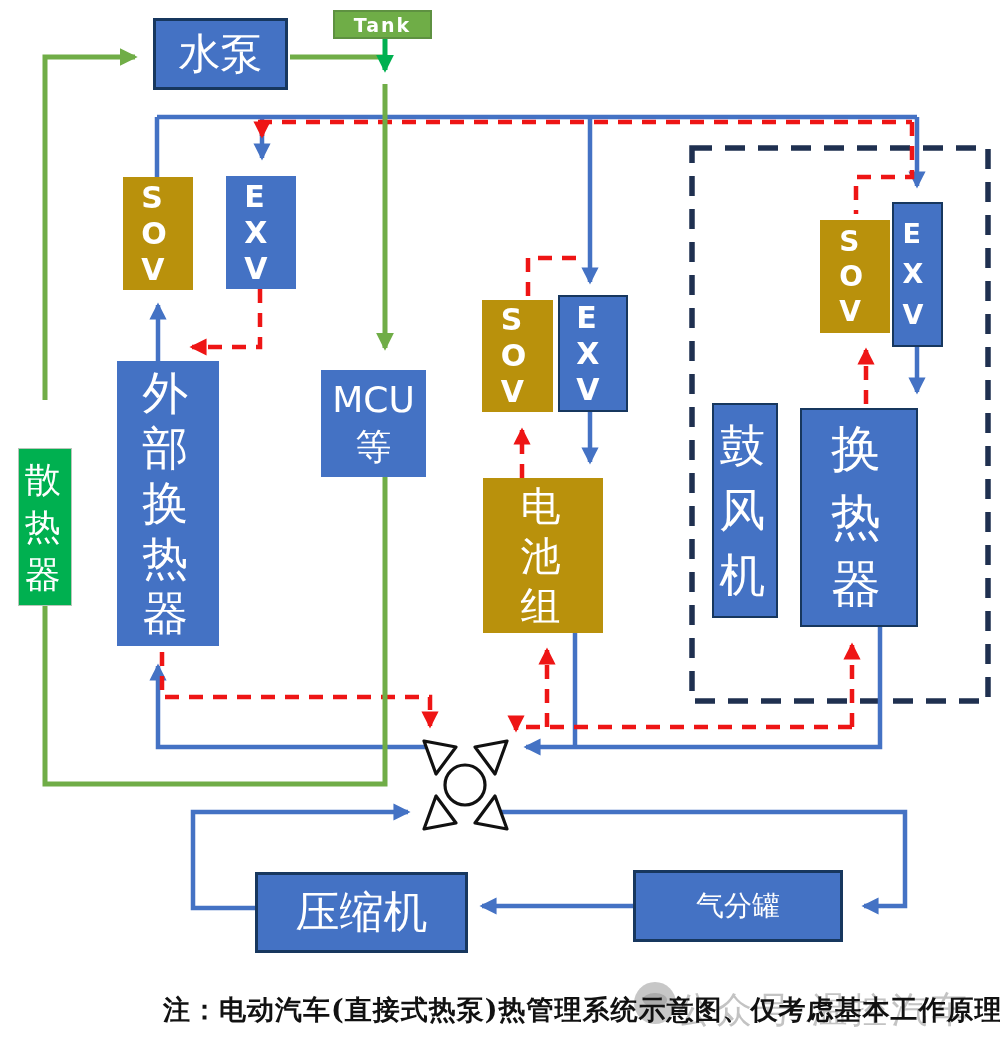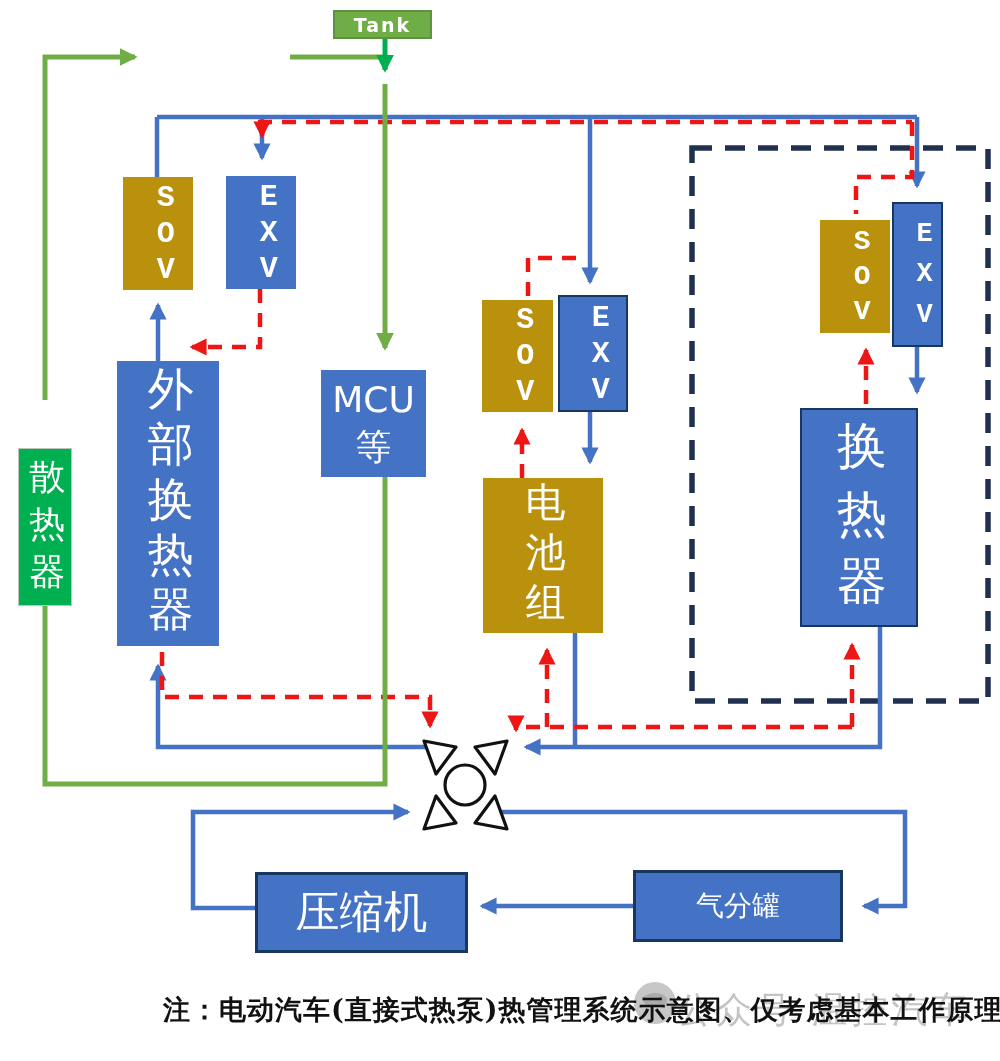--- a/index.html
+++ b/index.html
@@ -2,21 +2,21 @@
 <html><head>
 <meta charset="utf-8">
 <style>
   html,body{margin:0;padding:0;background:#ffffff;}
   #stage{position:relative;width:1000px;height:1061px;background:#fff;overflow:hidden;
          font-family:"DejaVu Sans","Liberation Sans",sans-serif;}
   #wires{position:absolute;left:0;top:0;width:1000px;height:1061px;}
   .box{position:absolute;box-sizing:border-box;display:flex;align-items:center;justify-content:center;
        color:#fff;font-weight:500;}
   .hlabel{white-space:nowrap;text-align:center;}
-  .vlabel{width:1.12em;word-break:break-all;text-align:right;margin:0 auto;font-family:Liberation Mono, monospace;}
+  .vlabel{width:1.12em;word-break:break-all;text-align:left;margin:0 auto;}
   .blue{background:#4472C4;}
   .blue-bordered{background:#4472C4;border:3px solid #17375E;}
   .gold{background:#B9910C;}
   .greenbright{background:#00B050;border:1px solid #b9c6b9;margin-top:48px;}
   .tankbox{background:#6FAD47;border:2px solid #5E9141;justify-content:center;}
   #caption{position:absolute;left:163px;top:992px;width:840px;font-size:27px;line-height:1.3;
            color:#111;letter-spacing:1px;font-family:"DejaVu Serif","Liberation Serif",serif;
            font-weight:600;z-index:3;}
   #watermark{position:absolute;left:676px;top:986px;width:330px;font-size:36px;letter-spacing:4px;
              color:#c3c3c3;z-index:1;white-space:nowrap;}
@@ -99,20 +99,23 @@
 
     <g stroke="#111111" stroke-width="3.2" fill="#ffffff" stroke-linejoin="round">
       <polygon points="424,741 456,747 436,774"></polygon>
       <polygon points="507,741 475,747 495,774"></polygon>
       <polygon points="424,829 456,823 436,796"></polygon>
       <polygon points="507,829 475,823 495,796"></polygon>
       <circle cx="465" cy="785" r="20"></circle>
     </g>
   </svg>
 
+  <div class="box blue-bordered" style="left:153px;top:18px;width:135px;height:72px;font-size:42px;">
+    <div class="hlabel">水泵</div>
+  </div>
 
   <div class="box tankbox" style="left:333px;top:10px;width:99px;height:29px;font-size:19px;font-weight:700;letter-spacing:2px;">
     <div class="hlabel">Tank</div>
   </div>
 
   <div class="box greenbright" style="left:18px;top:400px;width:54px;height:158px;font-size:36px;">
     <div class="vlabel" style="line-height:1.32;">散热器</div>
   </div>
 
   <div class="box gold" style="left:123px;top:177px;width:70px;height:113px;font-size:30px;font-weight:600;">
@@ -136,20 +139,23 @@
   </div>
 
   <div class="box blue-bordered" style="left:558px;top:295px;width:70px;height:117px;font-size:30px;font-weight:600;border-width:2.5px;">
     <div class="vlabel" style="line-height:1.2;">EXV</div>
   </div>
 
   <div class="box gold" style="left:483px;top:478px;width:120px;height:155px;font-size:40px;">
     <div class="vlabel" style="line-height:1.25;">电池组</div>
   </div>
 
+  <div class="box blue-bordered" style="left:712px;top:403px;width:66px;height:215px;font-size:46px;border-width:2.5px;">
+    <div class="vlabel" style="line-height:1.4;">鼓风机</div>
+  </div>
 
   <div class="box blue-bordered" style="left:800px;top:408px;width:118px;height:219px;font-size:50px;border-width:2.5px;">
     <div class="vlabel" style="line-height:1.35;">换热器</div>
   </div>
 
   <div class="box gold" style="left:820px;top:220px;width:70px;height:113px;font-size:28px;font-weight:600;">
     <div class="vlabel" style="line-height:1.25;">SOV</div>
   </div>
 
   <div class="box blue-bordered" style="left:892px;top:202px;width:51px;height:145px;font-size:27px;font-weight:600;border-width:2.5px;">

